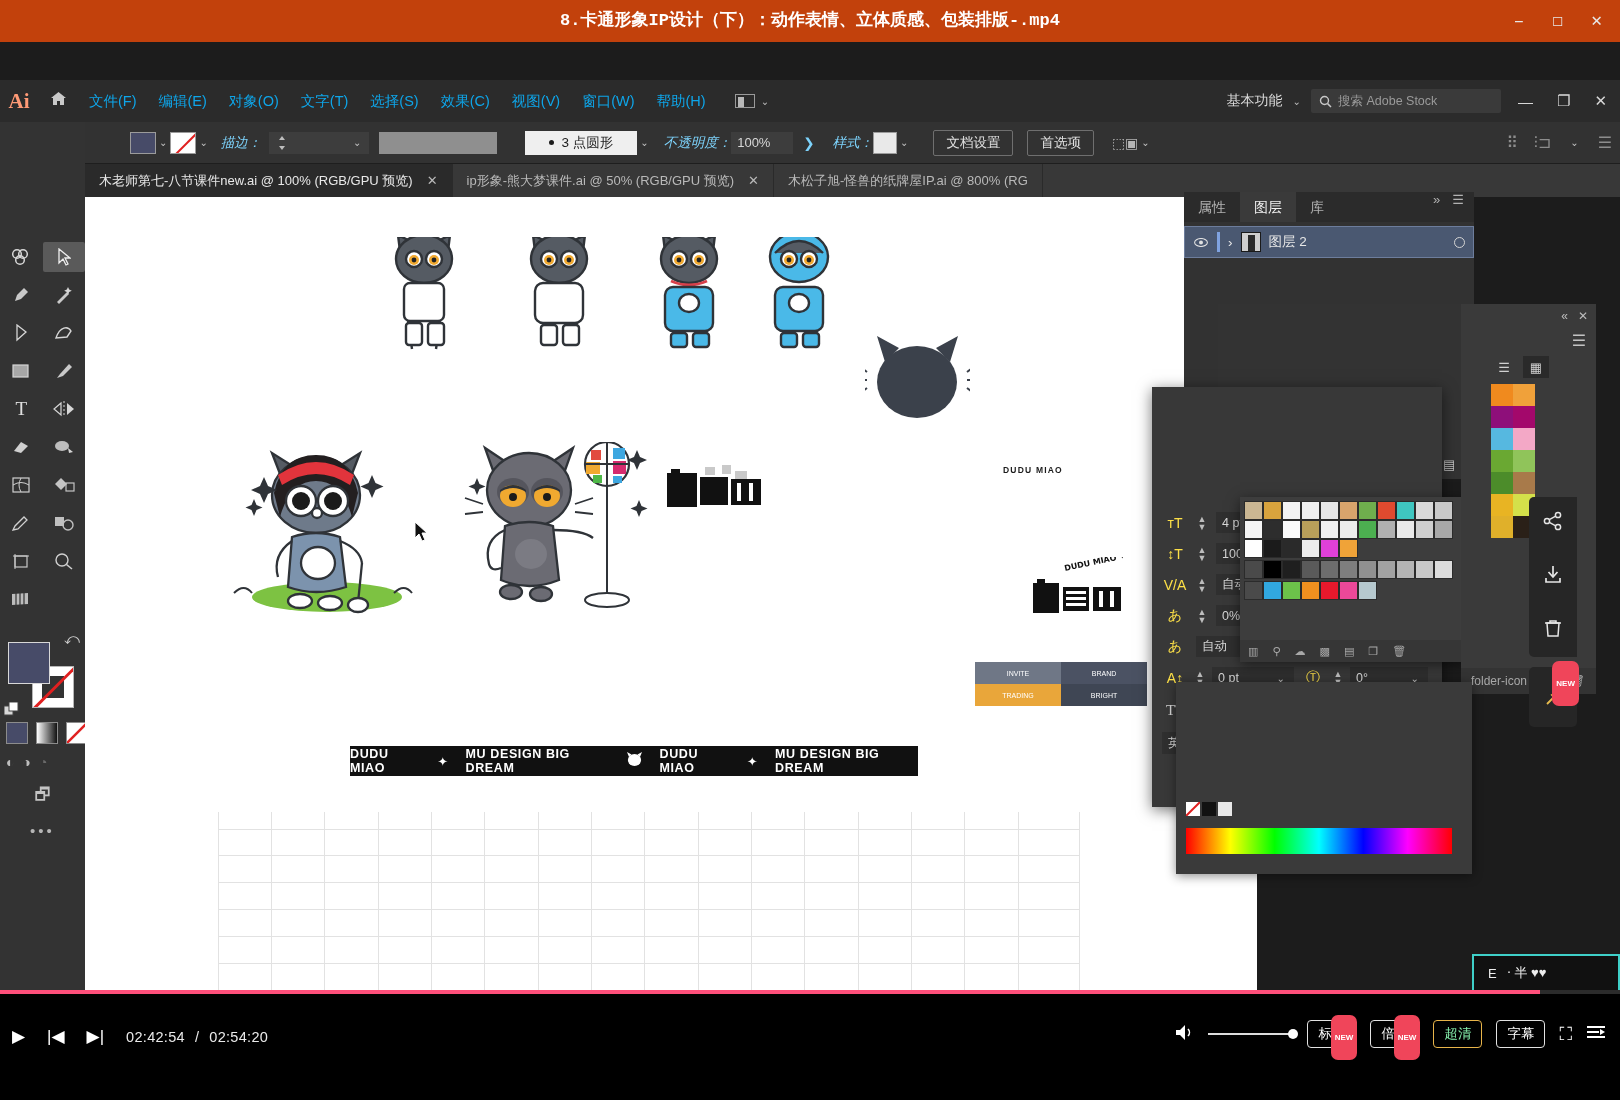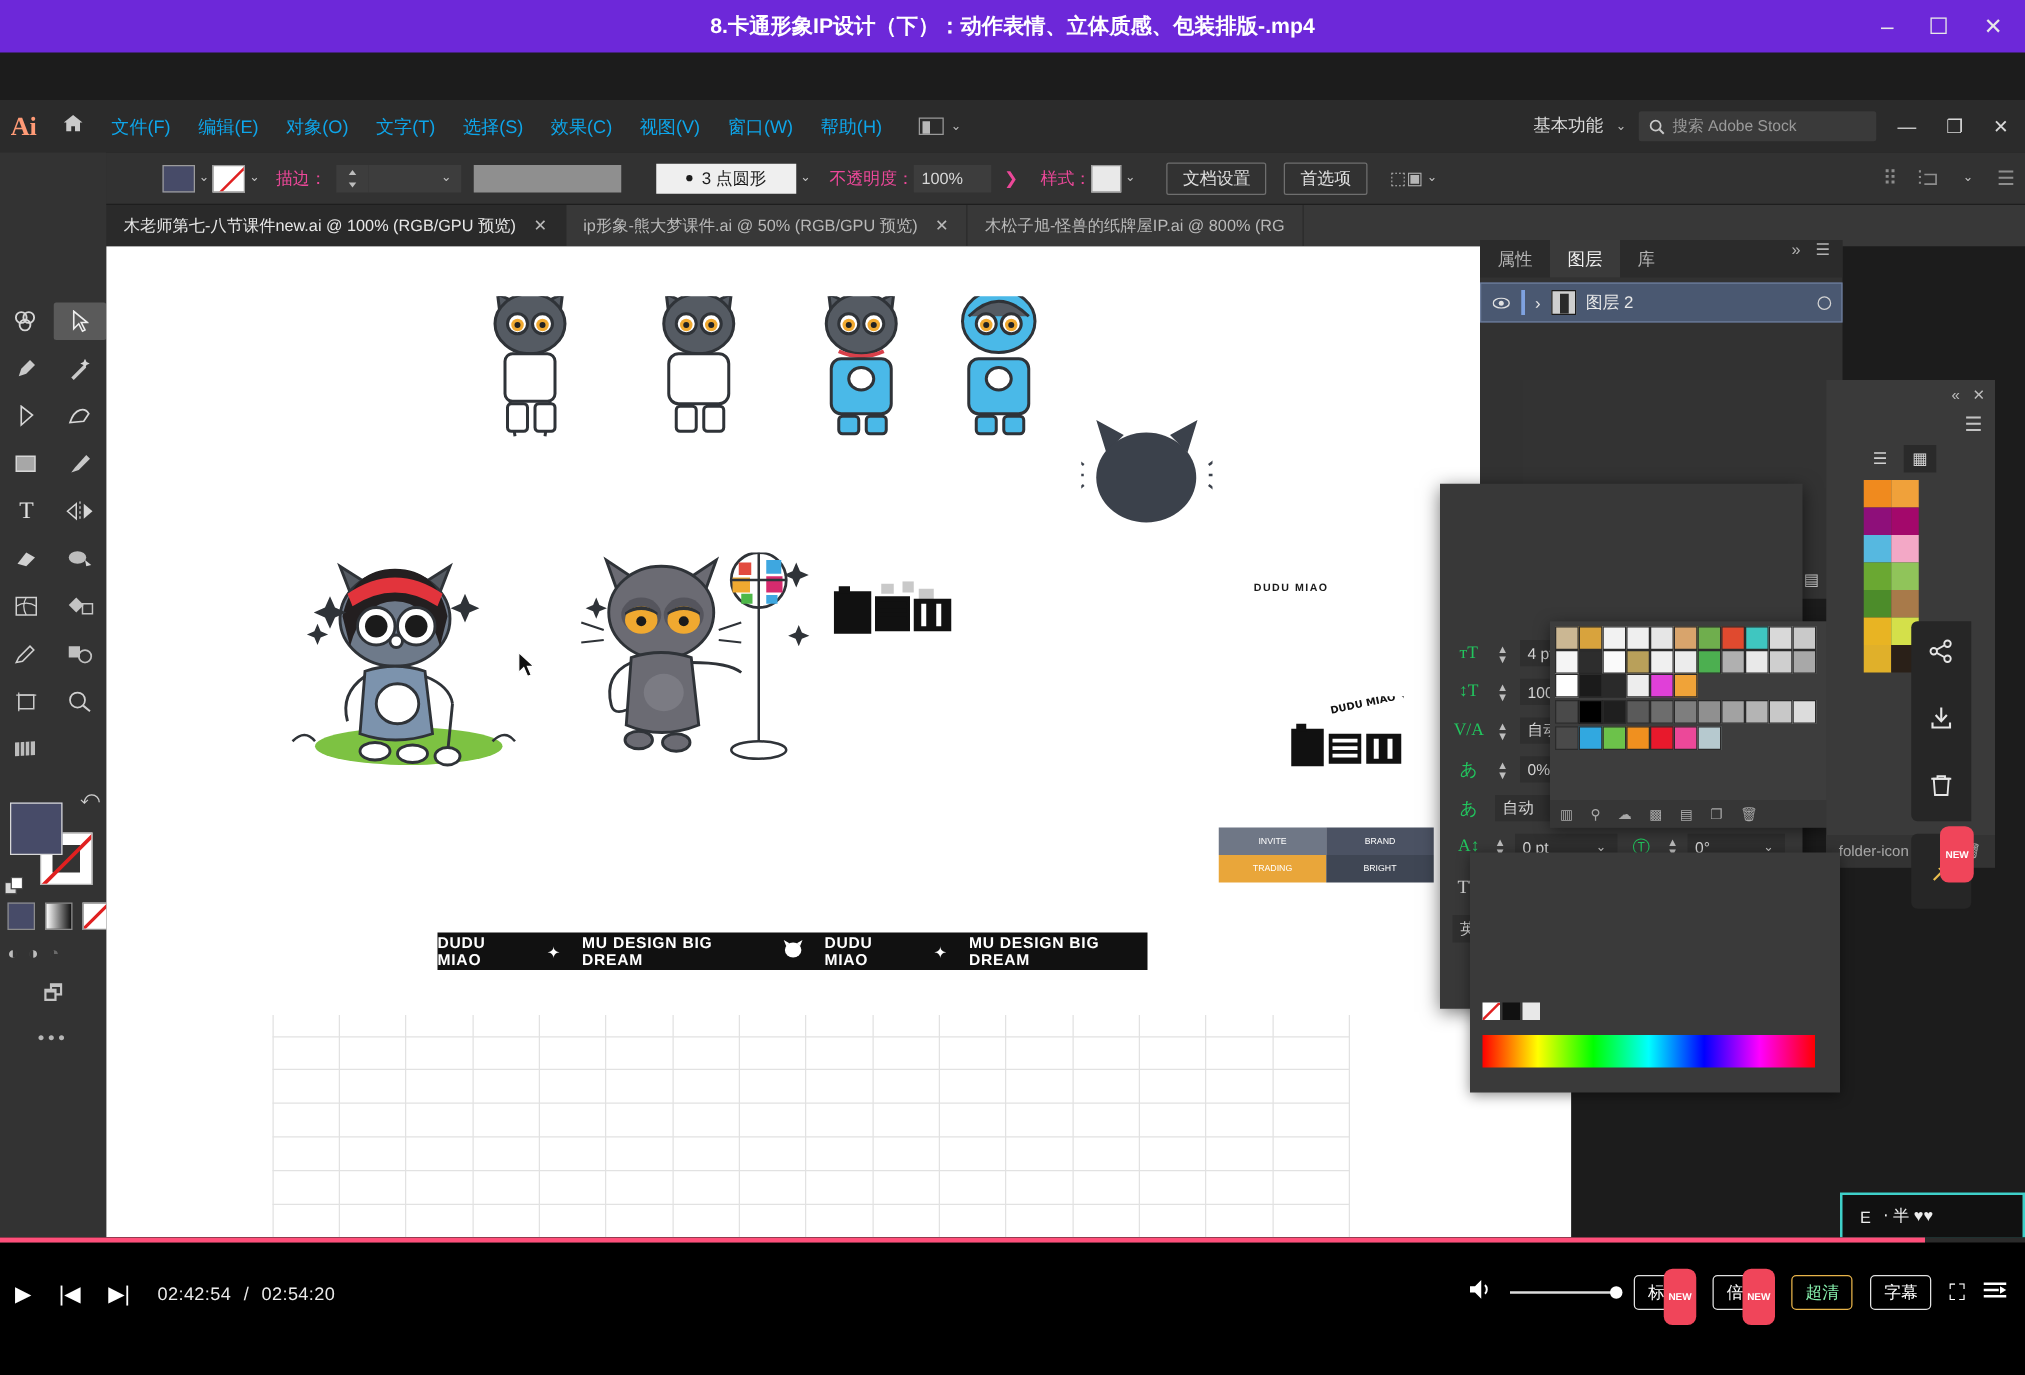--- a/index.html
+++ b/index.html
@@ -6,21 +6,21 @@
   html, body {
     width: 1620px; height: 1100px;
     background: #000; overflow: hidden;
     font-family: "Liberation Sans", "DejaVu Sans", sans-serif;
   }
   #app { position: relative; width: 1620px; height: 1100px; }
 
   
   .titlebar {
     position: absolute; left: 0; top: 0; width: 1620px; height: 56px;
-    background: #6d28d9; color: #fff;
+    background: #c2410c; color: #fff; font-family: Liberation Mono, monospace;
   }
   .titlebar .title {
     position: absolute; left: 0; top: 0; width: 1620px; height: 42px;
     line-height: 42px; text-align: center;
     font-size: 17px; font-weight: bold; color: #ffffff;
   }
   .win-btns { position: absolute; right: 18px; top: 0; height: 42px; display: flex; align-items: center; gap: 28px; }
   .win-btn { color: #e8e8e8; font-size: 18px; line-height: 1; cursor: pointer; }
 
   
@@ -49,21 +49,21 @@
     color: #9a9a9a; font-size: 12.5px;
   }
   .winctl { color: #d8d8d8; font-size: 15px; padding: 0 7px; }
 
   
   .ai-optbar {
     position: absolute; left: 0; top: 80px; width: 1620px; height: 42px;
     background: #323232; display: flex; align-items: center; padding-left: 10px;
     border-bottom: 1px solid #1e1e1e;
   }
-  .opt-label { color: #ec4899; font-size: 13.5px; white-space: nowrap; }
+  .opt-label { color: #7dd3fc; font-size: 13.5px; white-space: nowrap; font-style: italic; }
   .sw-fill { width: 26px; height: 22px; background: #474b68; border: 1px solid #9b9b9b; }
   .sw-none { width: 26px; height: 22px; background: #fff; border: 1px solid #9b9b9b; position: relative; overflow: hidden; }
   .sw-none:after { content:""; position:absolute; left:-4px; top:10px; width:38px; height:2px; background:#e02020; transform: rotate(-45deg); }
   .sw-style { width: 24px; height: 22px; background: #e9e9e9; border: 1px solid #9b9b9b; }
   .mini-caret { color: #c3c3c3; font-size: 10px; margin: 0 3px; }
   .stroke-num { width: 26px; height: 22px; background: #3d3d3d; }
   .stroke-dd { width: 74px; height: 22px; background: #3d3d3d; display:flex; align-items:center; justify-content:flex-end; padding-right: 5px;}
   .stroke-bar { width: 118px; height: 22px; background: #8f8f8f; }
   .pt-field { width: 112px; height: 24px; background: #efefef; color: #1c1c1c; font-size: 13.5px;
               display:flex; align-items:center; justify-content:center; gap:7px; }
@@ -126,21 +126,21 @@
   .eye { color:#d8d8d8; font-size:13px; width:16px; text-align:center;}
   .lbar { width:3px; height:20px; background:#7fa2e0; }
   .lthumb { width:20px; height:20px; background:#cfcfcf; border:1px solid #1a1a1a; position:relative; overflow:hidden;}
   .lthumb:after{content:"";position:absolute;left:6px;top:2px;width:7px;height:16px;background:#2a2a2a;}
   .lcircle { margin-left:auto; width:11px; height:11px; border-radius:50%; border:1.5px solid #d4d4d4; }
 
   
   .char-panel { position:absolute; left:1152px; top:345px; width:290px; height:420px; background:#383838;
                 box-shadow: 0 3px 14px rgba(0,0,0,.55); }
   .cp-row { display:flex; align-items:center; gap:8px; padding:5px 10px; color:#cfcfcf; font-size:13px; }
-  .cp-ic { width:26px; text-align:center; color:#22c55e; font-size:14px; font-family:Liberation Serif, serif;}
+  .cp-ic { width:26px; text-align:center; color:#fde047; font-size:14px; font-family:Liberation Sans, sans-serif;}
   .spin { width:12px; color:#bdbdbd; font-size:9px; line-height:8px; text-align:center; }
   .cp-val { min-width:58px; height:21px; background:#2f2f2f; color:#d6d6d6; font-size:12.5px;
             display:flex; align-items:center; padding-left:6px;}
   .cp-sel { height:22px; background:#2f2f2f; color:#d6d6d6; font-size:12.5px;
             display:flex; align-items:center; justify-content:space-between; padding:0 6px; }
   .tt-row { display:flex; align-items:center; gap:26px; padding:8px 14px; color:#d4d4d4;
             font-size:15px; font-family:"Liberation Serif",serif; }
 
   
   .pattern-fly { position:absolute; left:1240px; top:455px; width:225px; height:165px; background:#3d3d3d;

